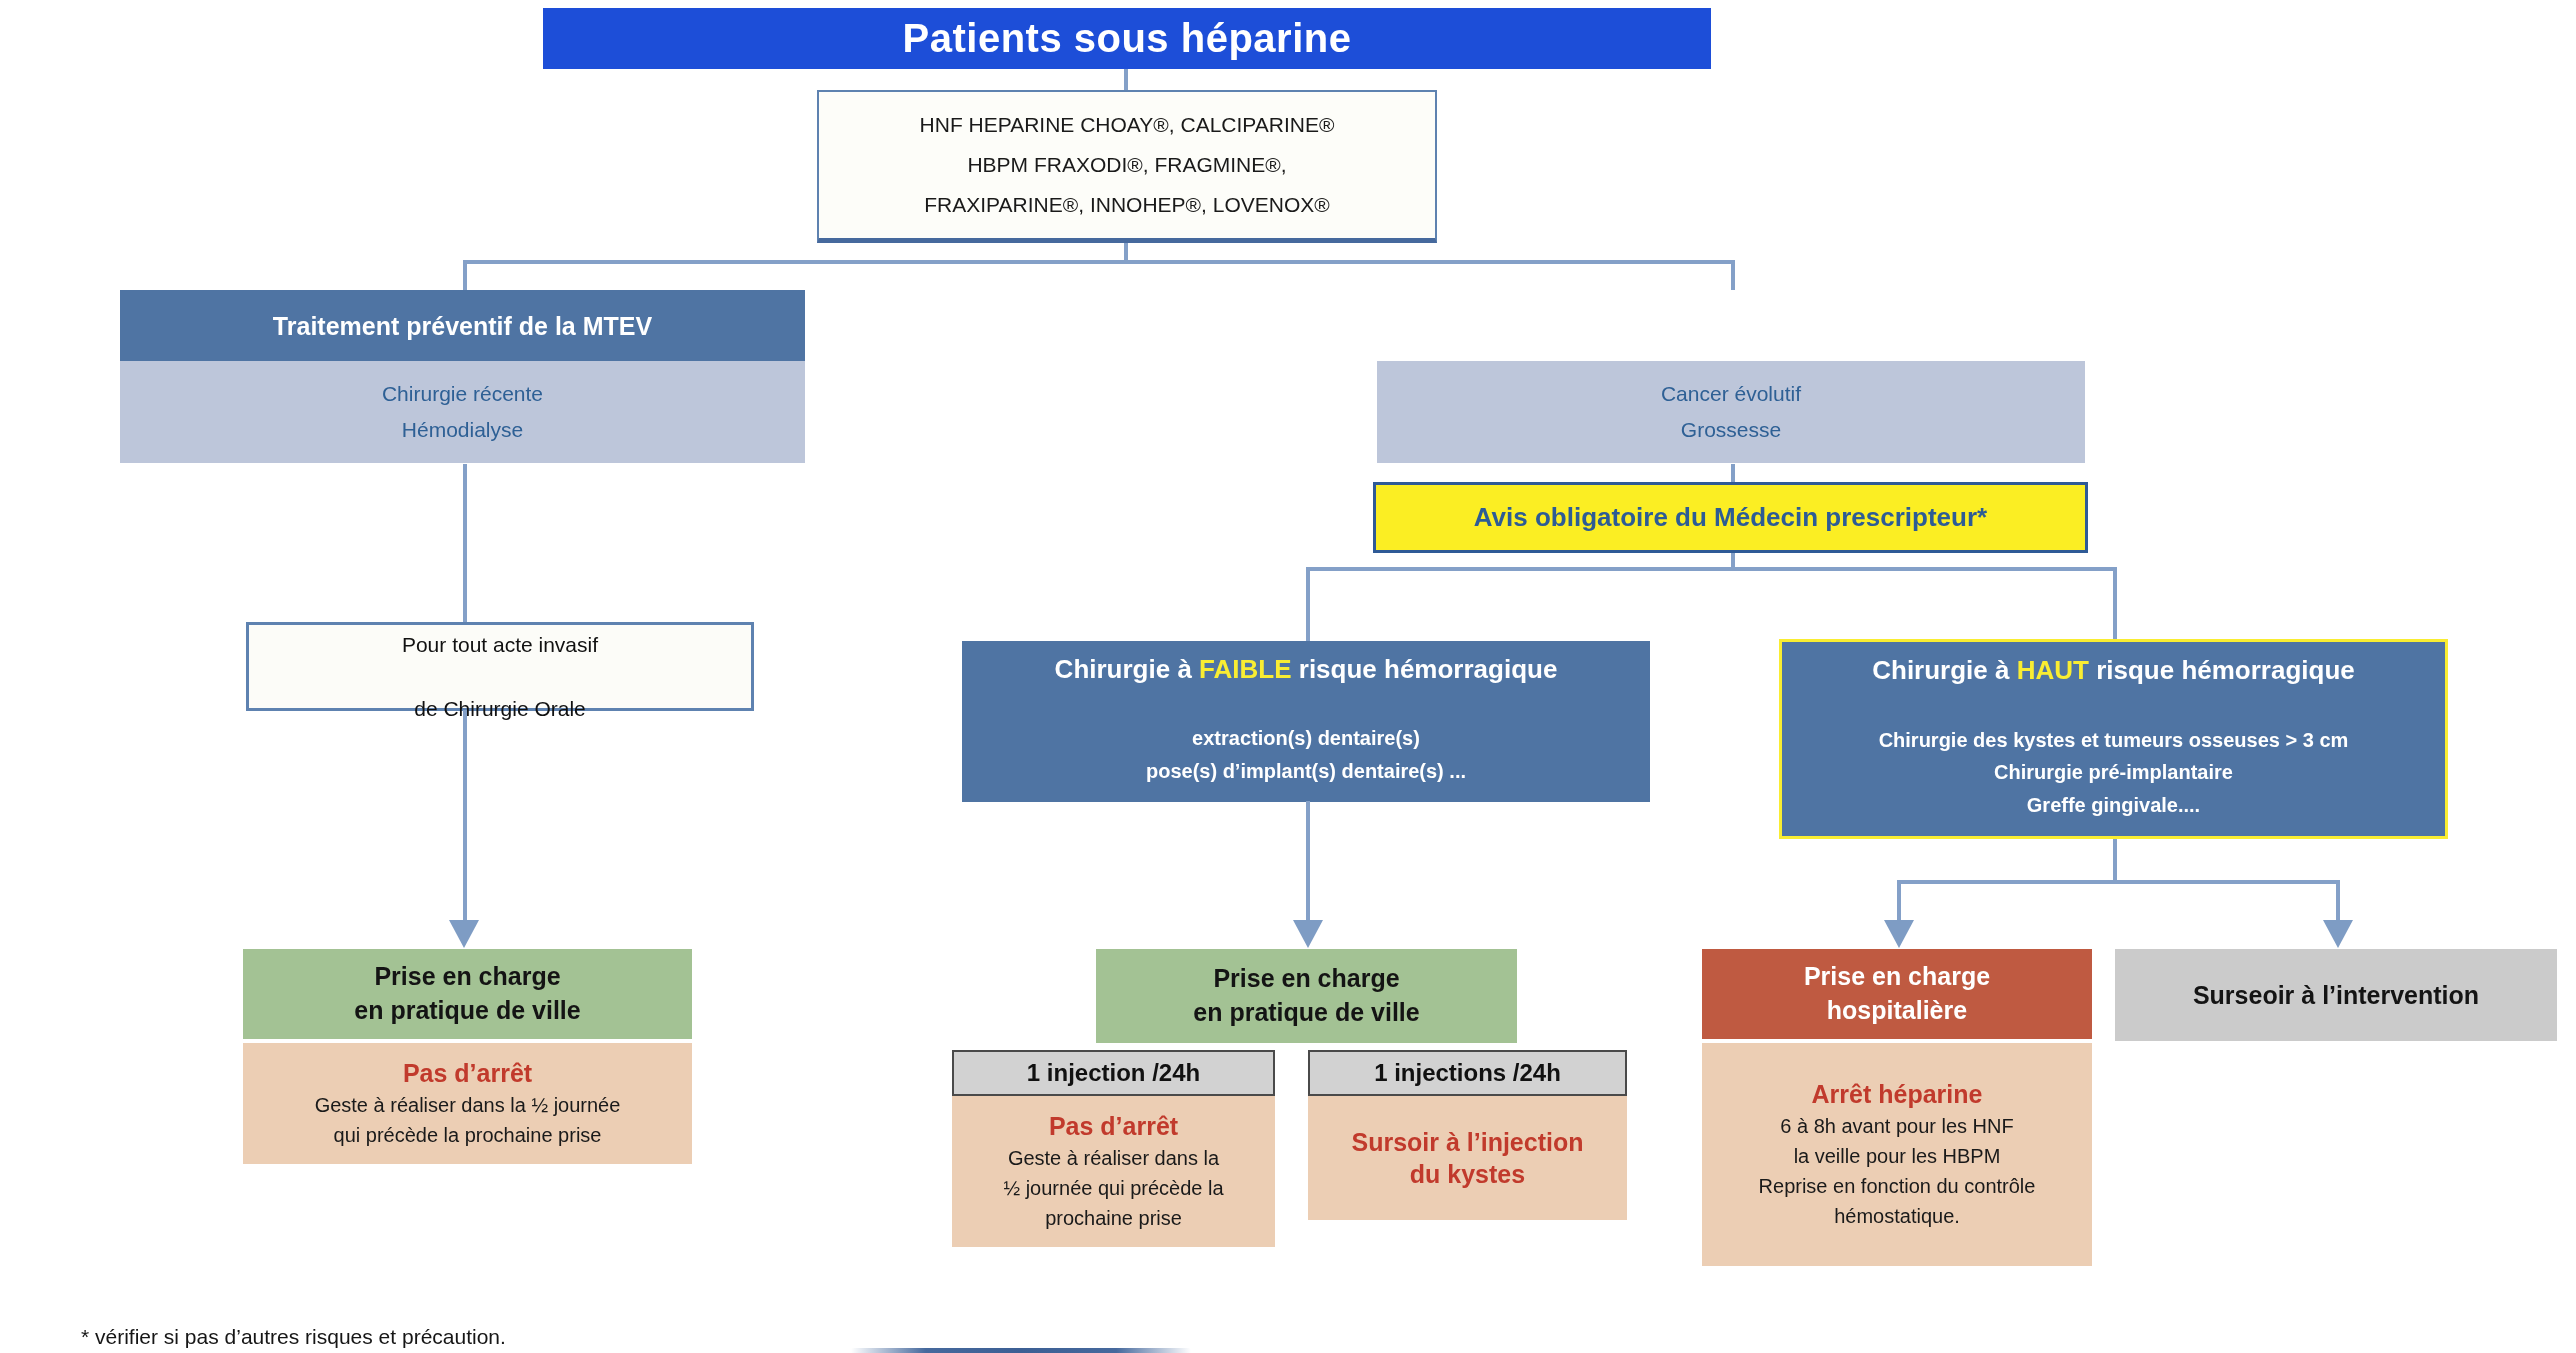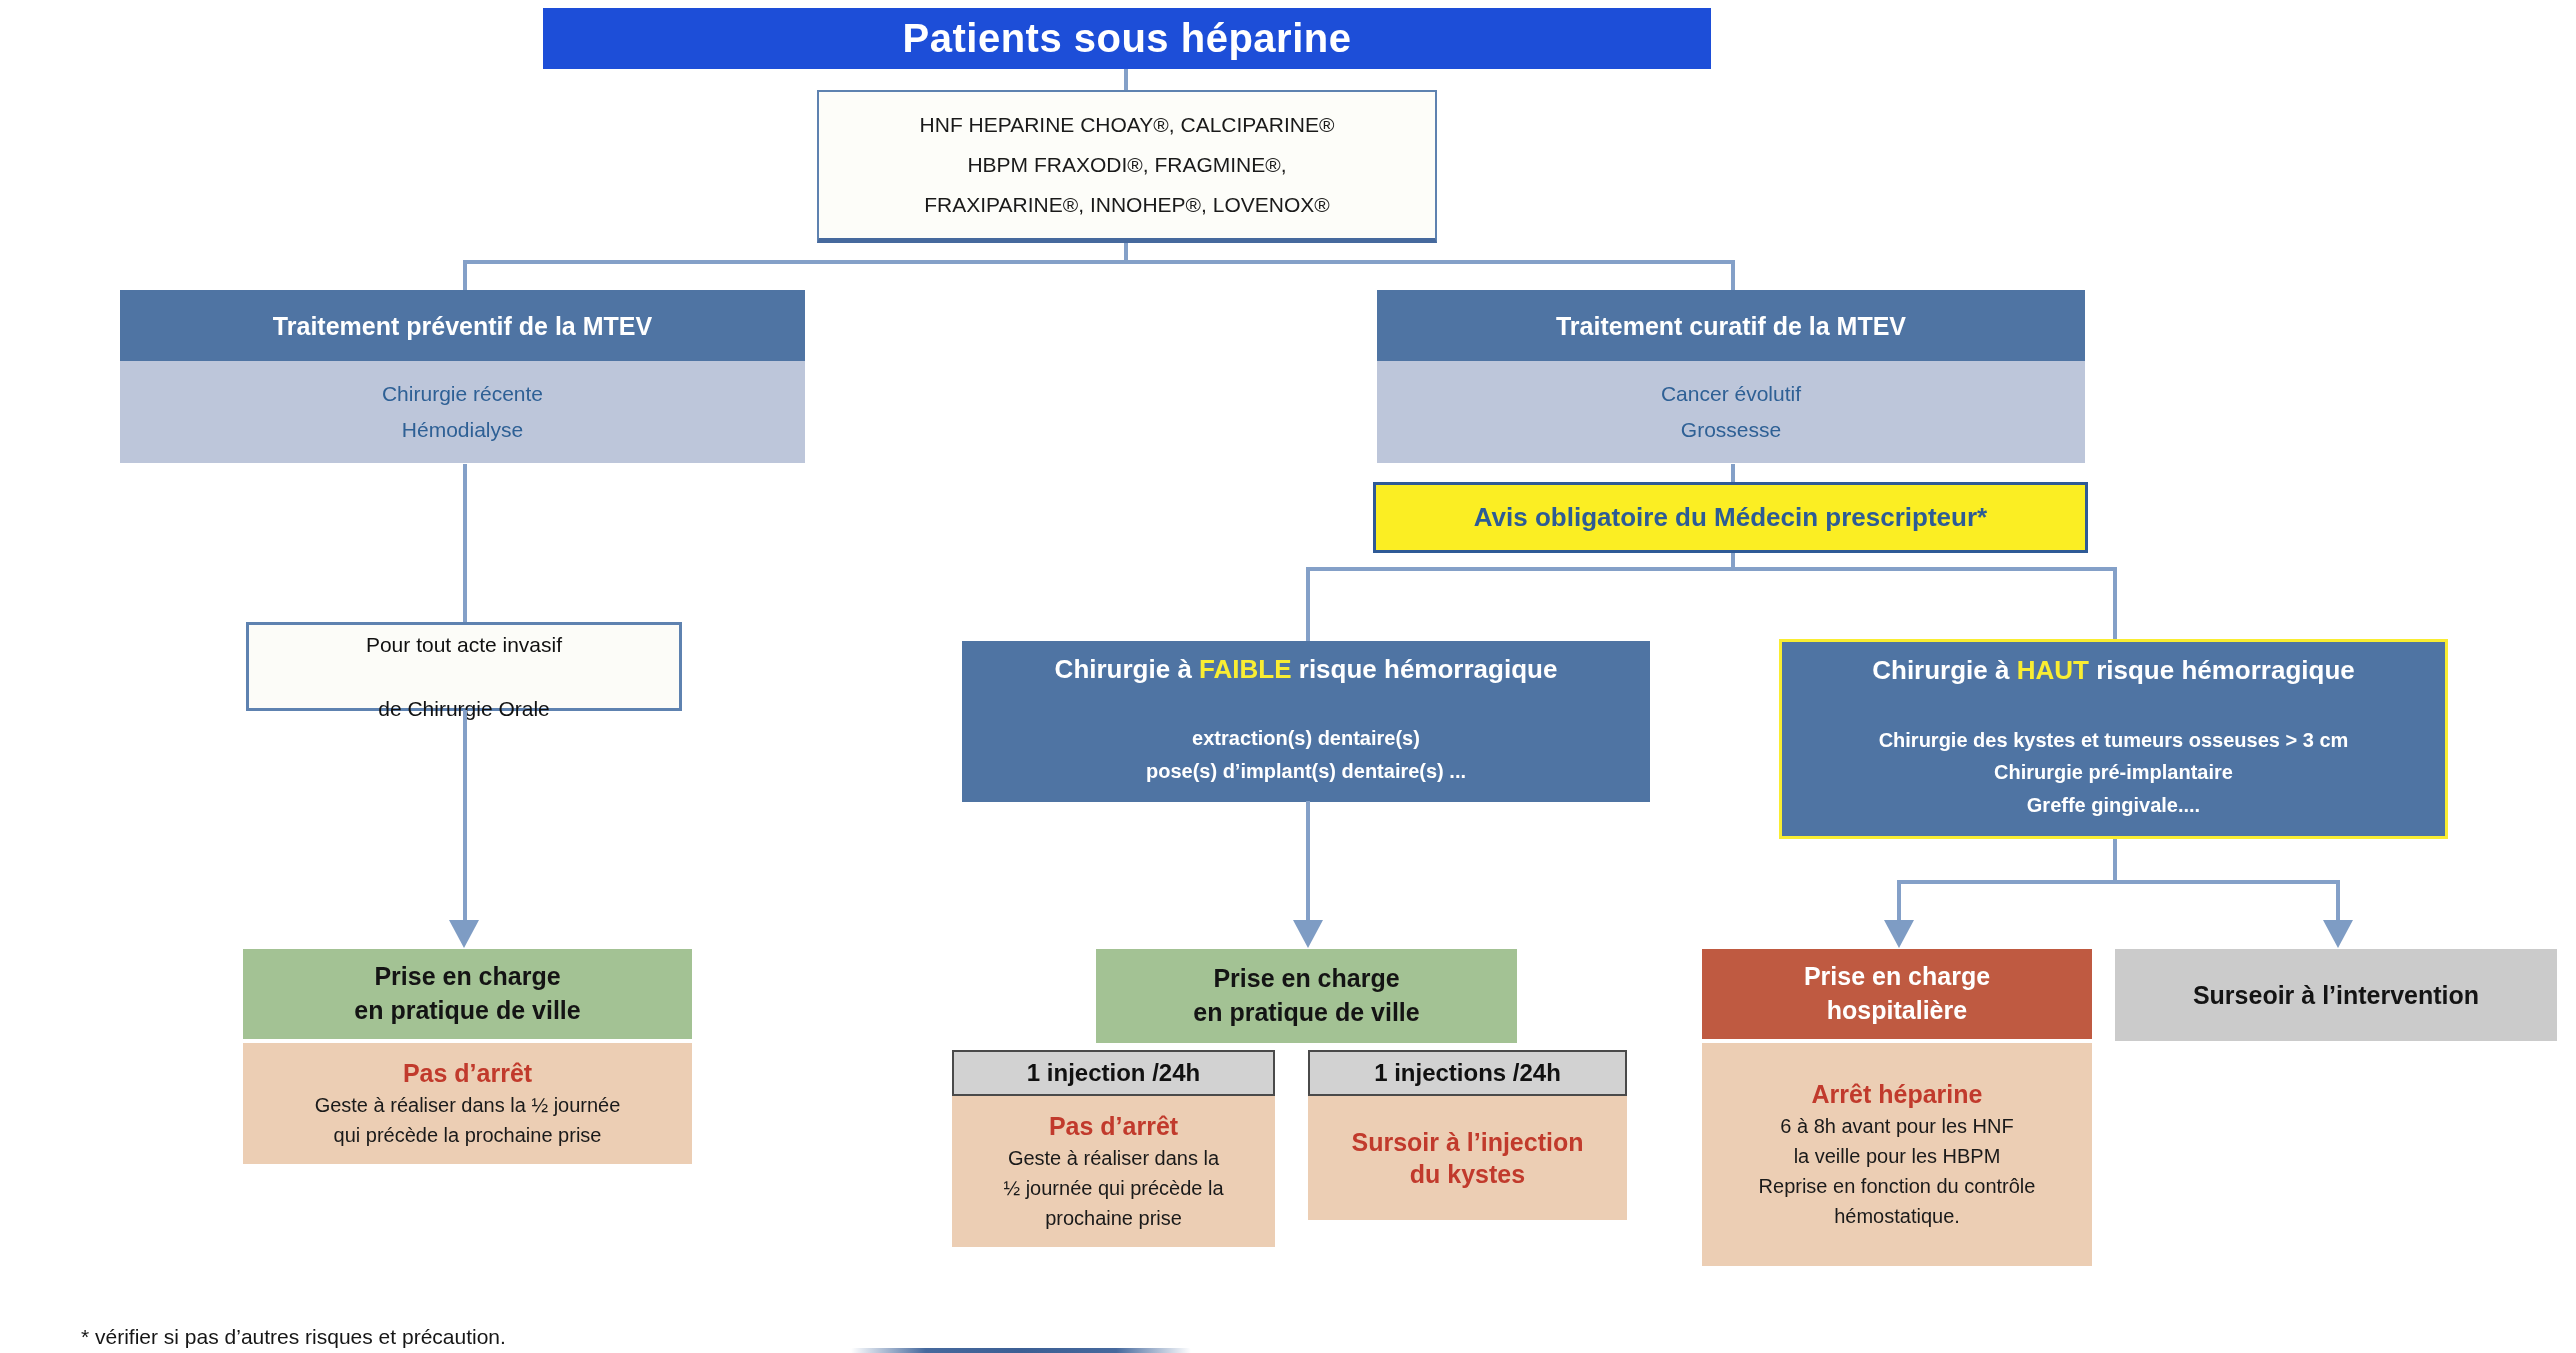--- a/index.html
+++ b/index.html
@@ -65,35 +65,32 @@
   <div class="vline" style="left:1731px;top:260px;height:30px;"></div>
 
   <div class="abs center branch-header" style="left:120px;top:290px;width:685px;height:72px;">
     <div>Traitement préventif de la MTEV</div>
   </div>
   <div class="abs center branch-sub" style="left:120px;top:361px;width:685px;height:102px;">
     <div>Chirurgie récente</div>
     <div>Hémodialyse</div>
   </div>
 
-  <div class="abs center branch-header" style="left:1377px;top:290px;width:708px;height:72px;">
-    <div>Traitement curatif de la MTEV</div>
-  </div>
   <div class="abs center branch-sub" style="left:1377px;top:361px;width:708px;height:102px;">
     <div>Cancer évolutif</div>
     <div>Grossesse</div>
   </div>
 
   <div class="vline" style="left:1731px;top:464px;height:18px;"></div>
   <div class="abs center yellow-box" style="left:1373px;top:482px;width:715px;height:71px;">
     <div>Avis obligatoire du Médecin prescripteur*</div>
   </div>
 
   <div class="vline" style="left:463px;top:464px;height:158px;"></div>
-  <div class="abs center invasive-box" style="left:246px;top:622px;width:436px;height:89px;gap:40px;">
+  <div class="abs center invasive-box" style="left:246px;top:622px;width:508px;height:89px;gap:40px;">
     <div>Pour tout acte invasif</div>
     <div>de Chirurgie Orale</div>
   </div>
   <div class="vline" style="left:463px;top:710px;height:211px;"></div>
   <div class="arrowhead" style="left:449px;top:920px;"></div>
 
   <div class="vline" style="left:1731px;top:553px;height:14.3px;"></div>
   <div class="hline" style="left:1306px;top:567px;width:811px;"></div>
   <div class="vline" style="left:1306px;top:567px;height:74px;"></div>
   <div class="vline" style="left:2113px;top:567px;height:72px;"></div>

